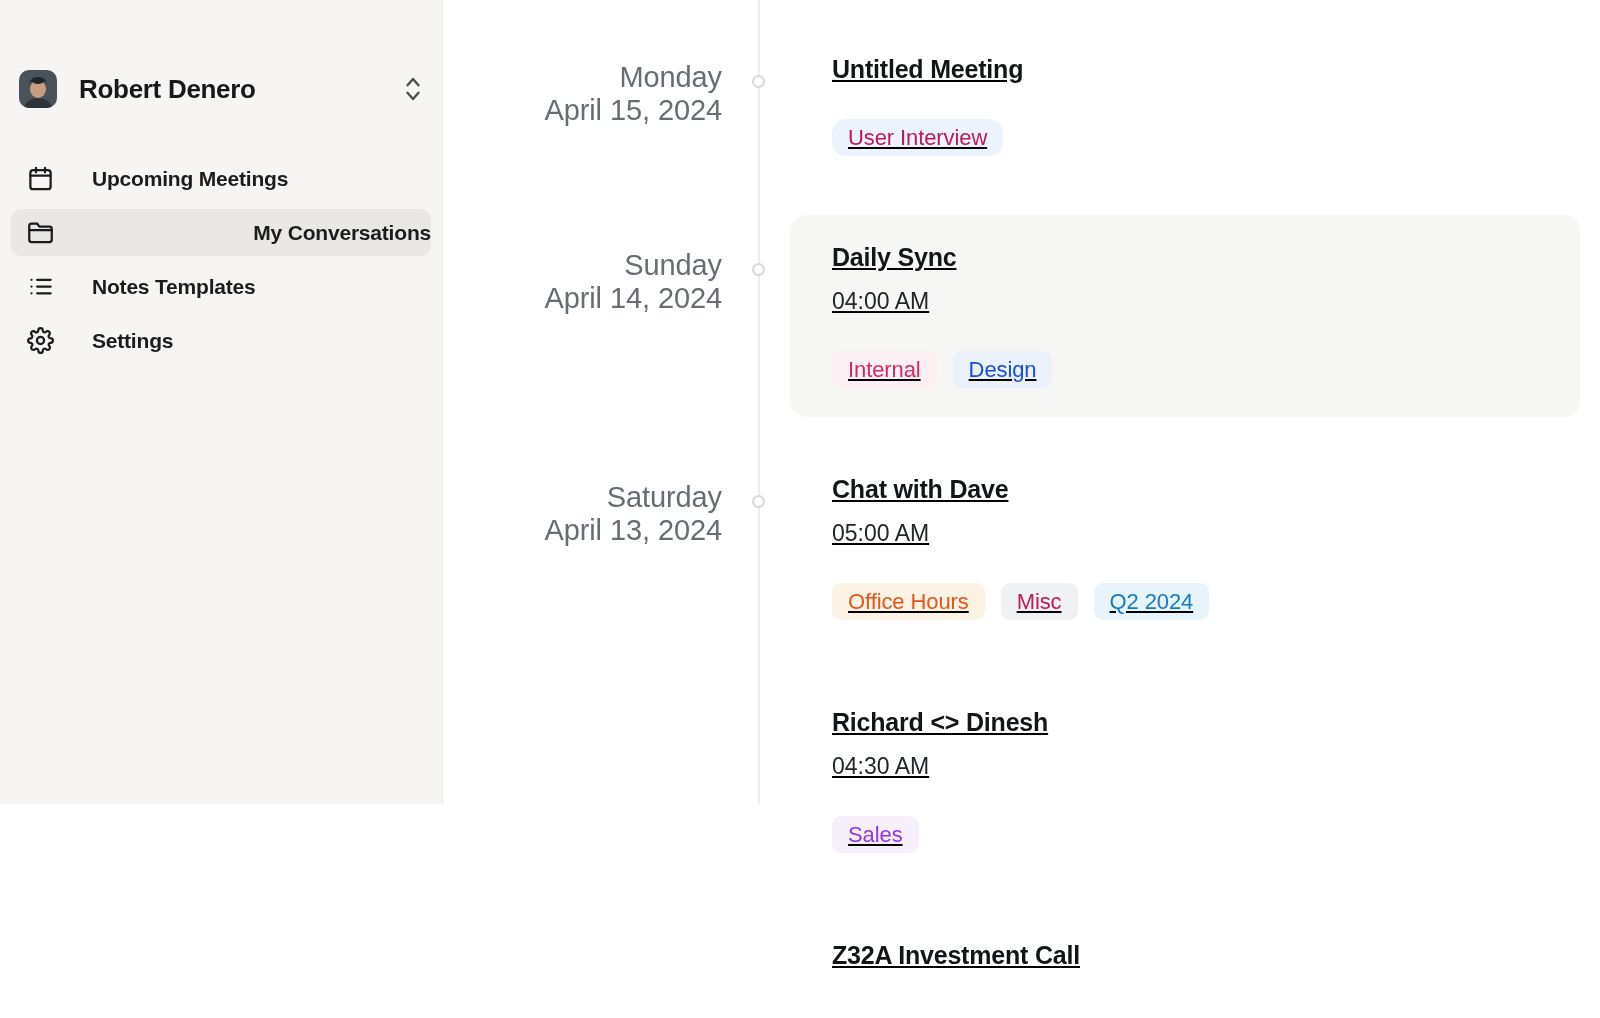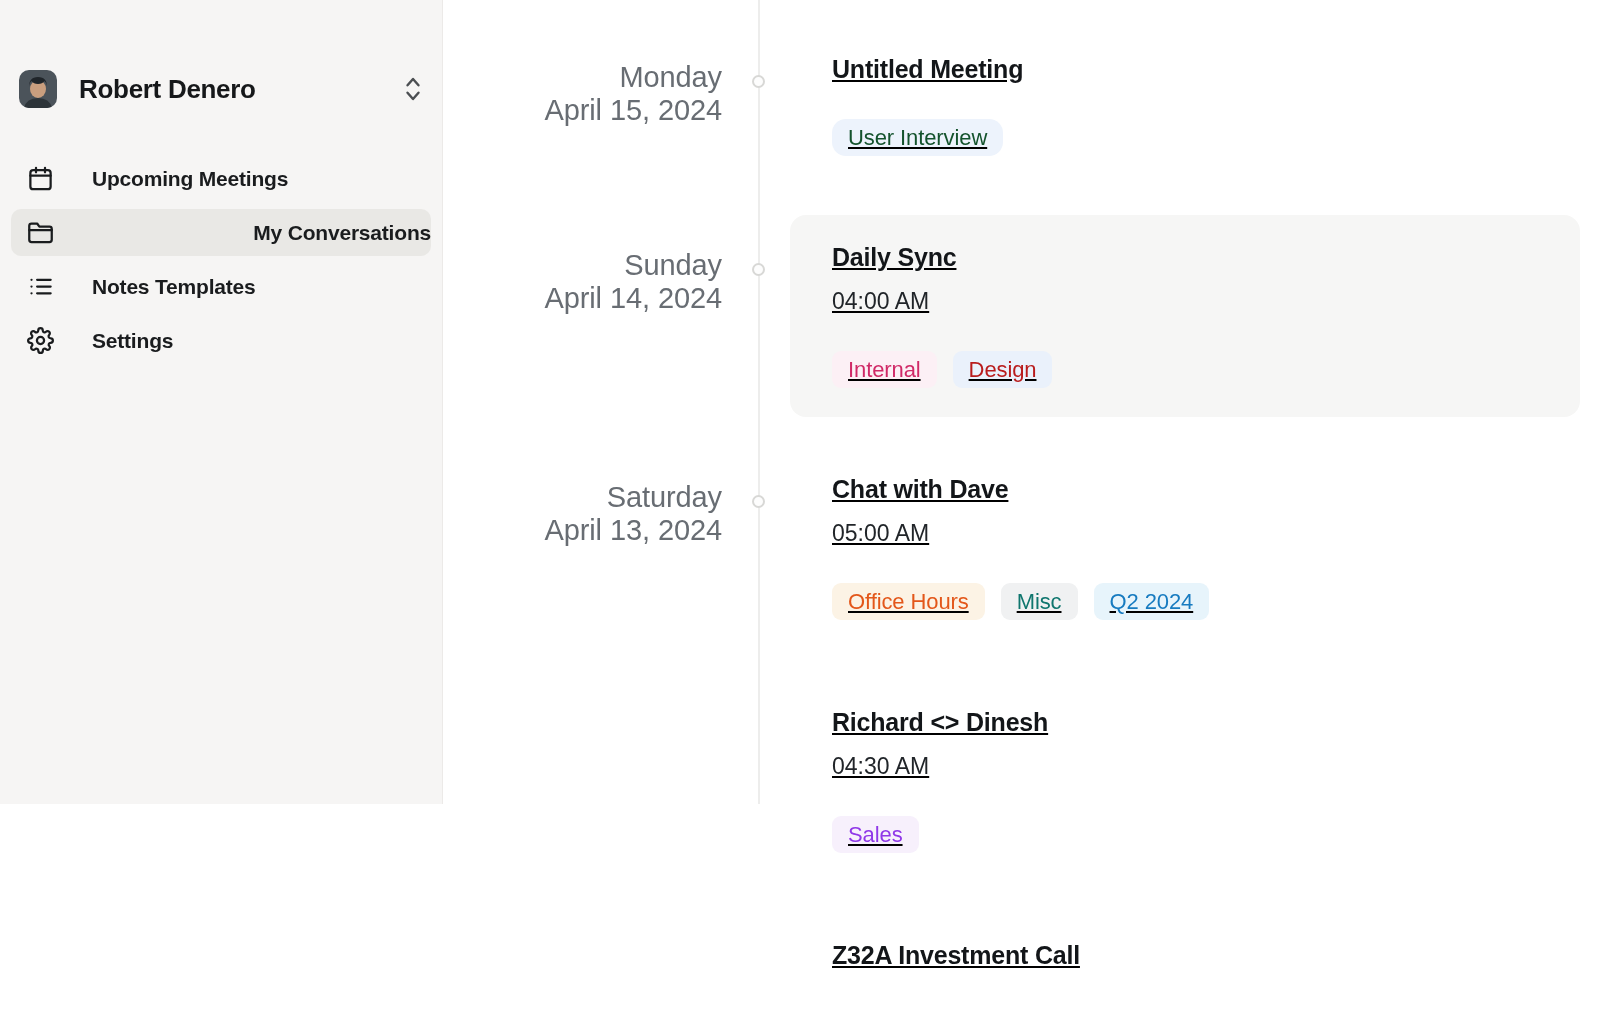--- a/index.html
+++ b/index.html
@@ -140,55 +140,55 @@
         <div class="tl-group">
           <div class="date-col">
             <div>Monday</div>
             <div>April 15, 2024</div>
           </div>
           <div class="tl-dot"></div>
           <div class="meetings-col">
             <div class="meeting">
               <div class="m-title">Untitled Meeting</div>
               <div class="m-tags">
-                <span class="tag" style="color: #14532d; background: rgb(237, 243, 252); border-radius: 14px;">User Interview</span>
+                <span class="tag" style="color: #be185d; background: rgb(237, 243, 252); border-radius: 14px;">User Interview</span>
               </div>
             </div>
           </div>
         </div>
         <div class="tl-group">
           <div class="date-col">
             <div>Sunday</div>
             <div>April 14, 2024</div>
           </div>
           <div class="tl-dot"></div>
           <div class="meetings-col">
             <div class="meeting highlighted">
               <div class="m-title">Daily Sync</div>
               <div class="m-time">04:00 AM</div>
               <div class="m-tags">
                 <span class="tag" style="color: rgb(208, 42, 103); background: rgb(252, 240, 245);">Internal</span>
-                <span class="tag" style="color: #b91c1c; background: rgb(234, 241, 251);">Design</span>
+                <span class="tag" style="color: #1d4ed8; background: rgb(234, 241, 251);">Design</span>
               </div>
             </div>
           </div>
         </div>
         <div class="tl-group">
           <div class="date-col">
             <div>Saturday</div>
             <div>April 13, 2024</div>
           </div>
           <div class="tl-dot"></div>
           <div class="meetings-col">
             <div class="meeting">
               <div class="m-title">Chat with Dave</div>
               <div class="m-time">05:00 AM</div>
               <div class="m-tags">
                 <span class="tag" style="color: rgb(227, 87, 26); background: rgb(252, 243, 229);">Office Hours</span>
-                <span class="tag" style="color: #0f766e; background: rgb(240, 241, 242);">Misc</span>
+                <span class="tag" style="color: #be185d; background: rgb(240, 241, 242);">Misc</span>
                 <span class="tag" style="color: rgb(23, 123, 192); background: rgb(231, 244, 251);">Q2 2024</span>
               </div>
             </div>
             <div class="meeting">
               <div class="m-title">Richard &lt;&gt; Dinesh</div>
               <div class="m-time">04:30 AM</div>
               <div class="m-tags">
                 <span class="tag" style="color: rgb(144, 56, 232); background: rgb(247, 240, 252);">Sales</span>
               </div>
             </div>

